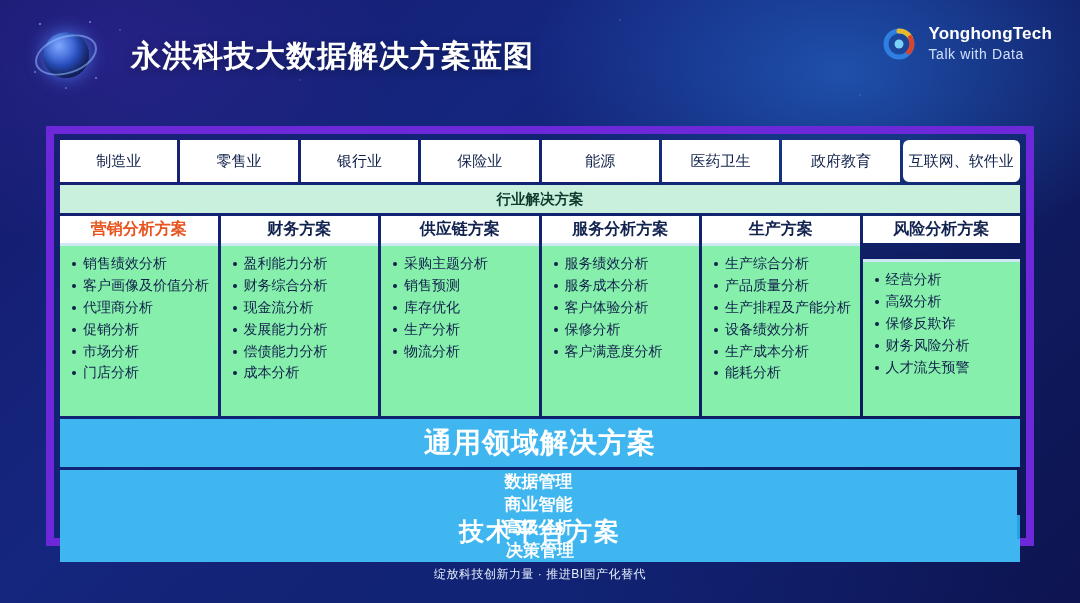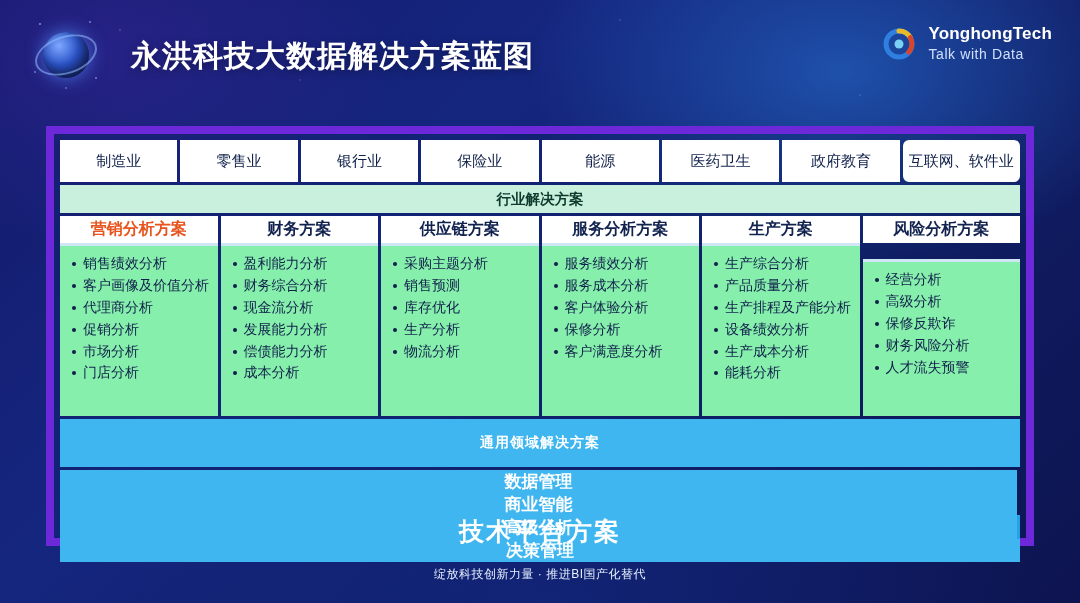--- a/index.html
+++ b/index.html
@@ -99,21 +99,21 @@
     line-height: 1.42; margin-bottom: 2px;
   }
   .col-body li::before {
     content: ""; position:absolute; left: 2px; top: 8px; width: 4px; height: 4px;
     border-radius: 50%; background: #10204a;
   }
 
   .general-band {
     height: 48px; margin-top: 3px; background:#3fb6ef; color:#ffffff;
     display:flex; align-items:center; justify-content:center;
-    font-size: 14px; font-weight: 700; letter-spacing: 1px;
+    font-size: 28px; font-weight: 700; letter-spacing: 1px;
   }
   .tech-row { display:flex; height: 42px; margin-top: 3px; flex-direction: column; }
   .tech-cell {
     flex: 1 1 0; margin-right: 3px; background:#3fb6ef; color:#fff;
     display:flex; align-items:center; justify-content:center;
     font-size: 17px; font-weight: 700;
   }
   .tech-cell:last-child { margin-right: 0; }
   .platform-band {
     height: 32px; margin-top: 3px; background:#25a3e6; color:#ffffff;

